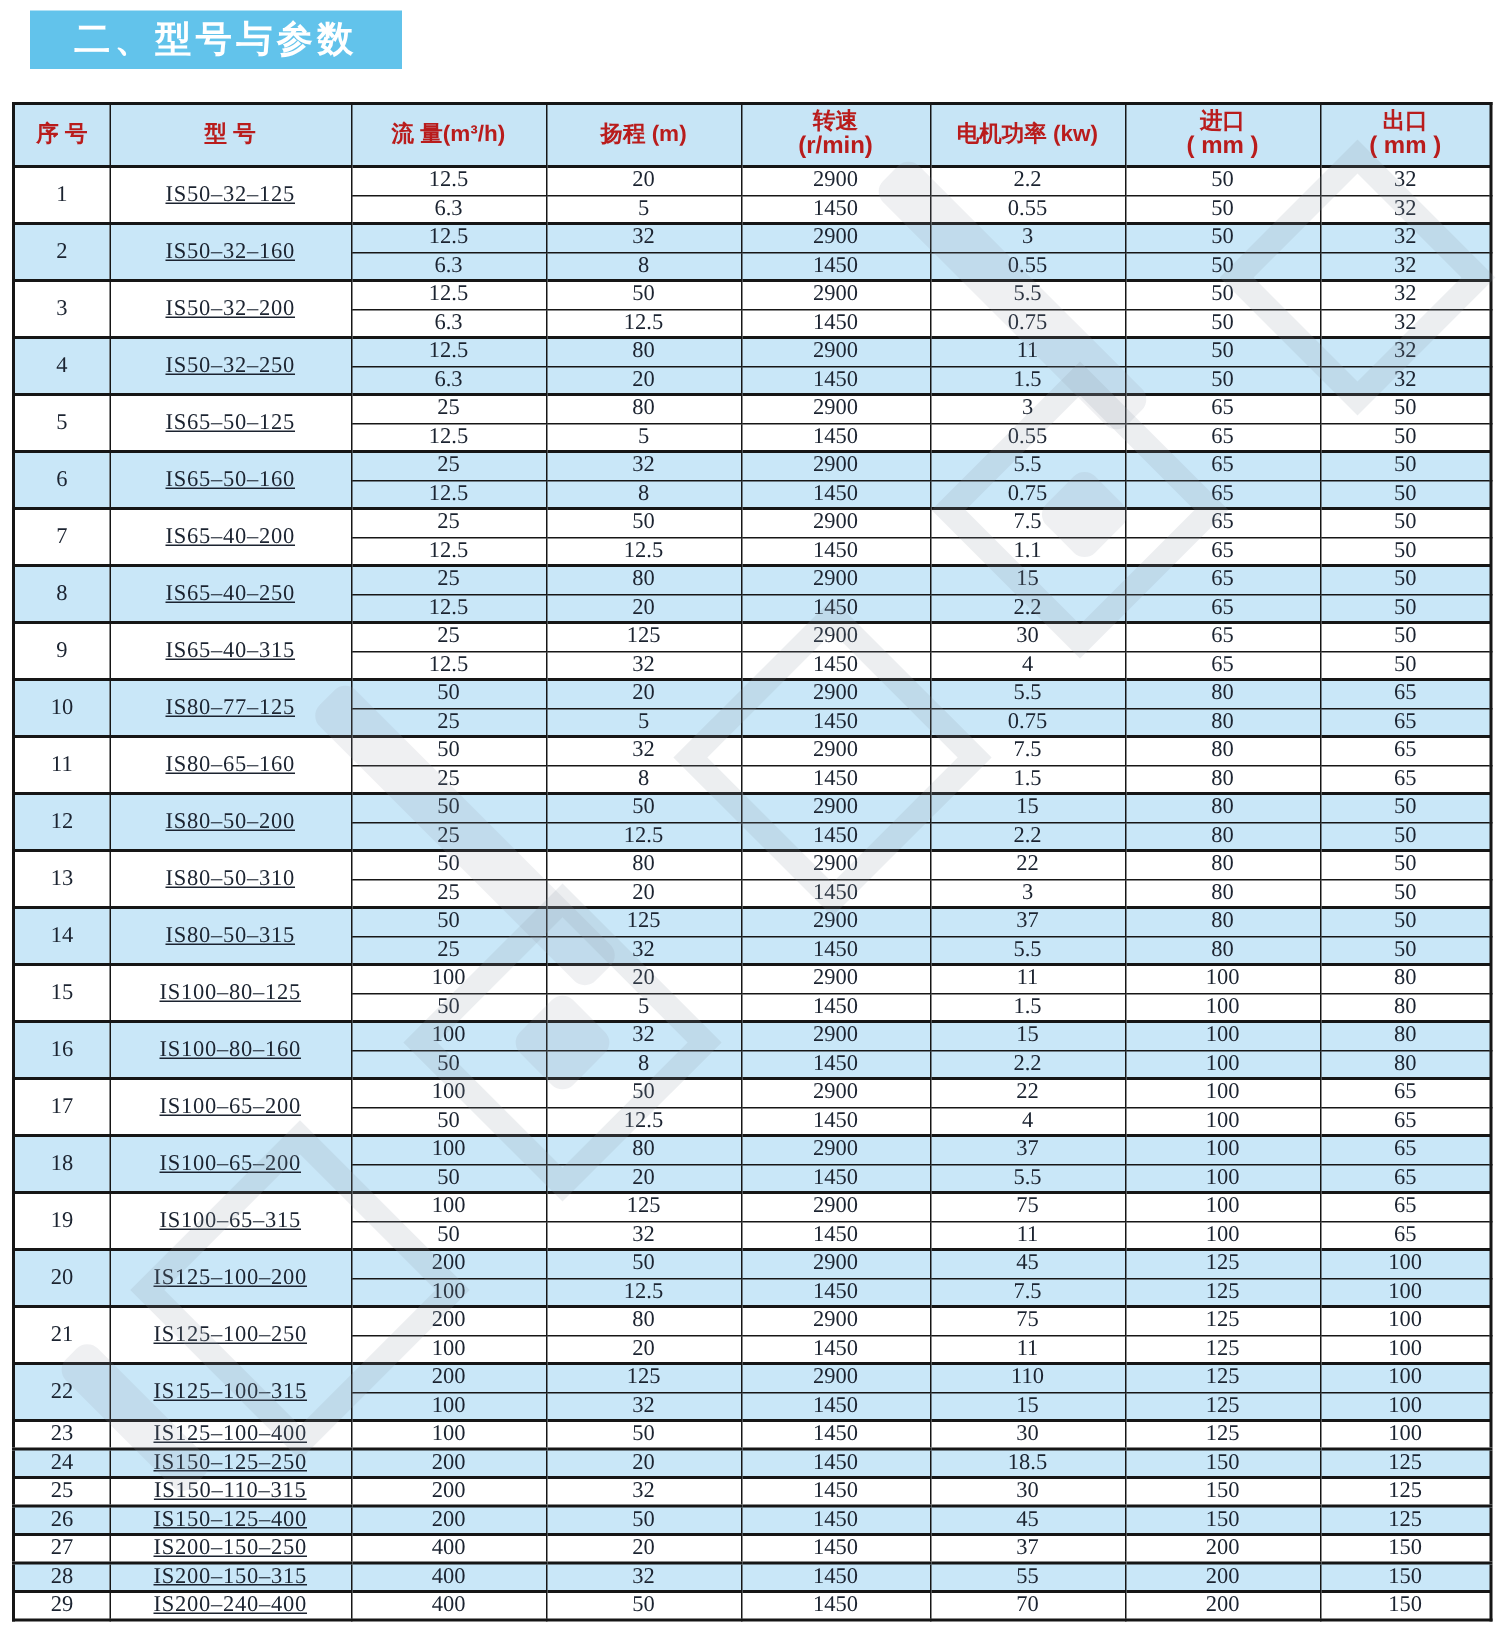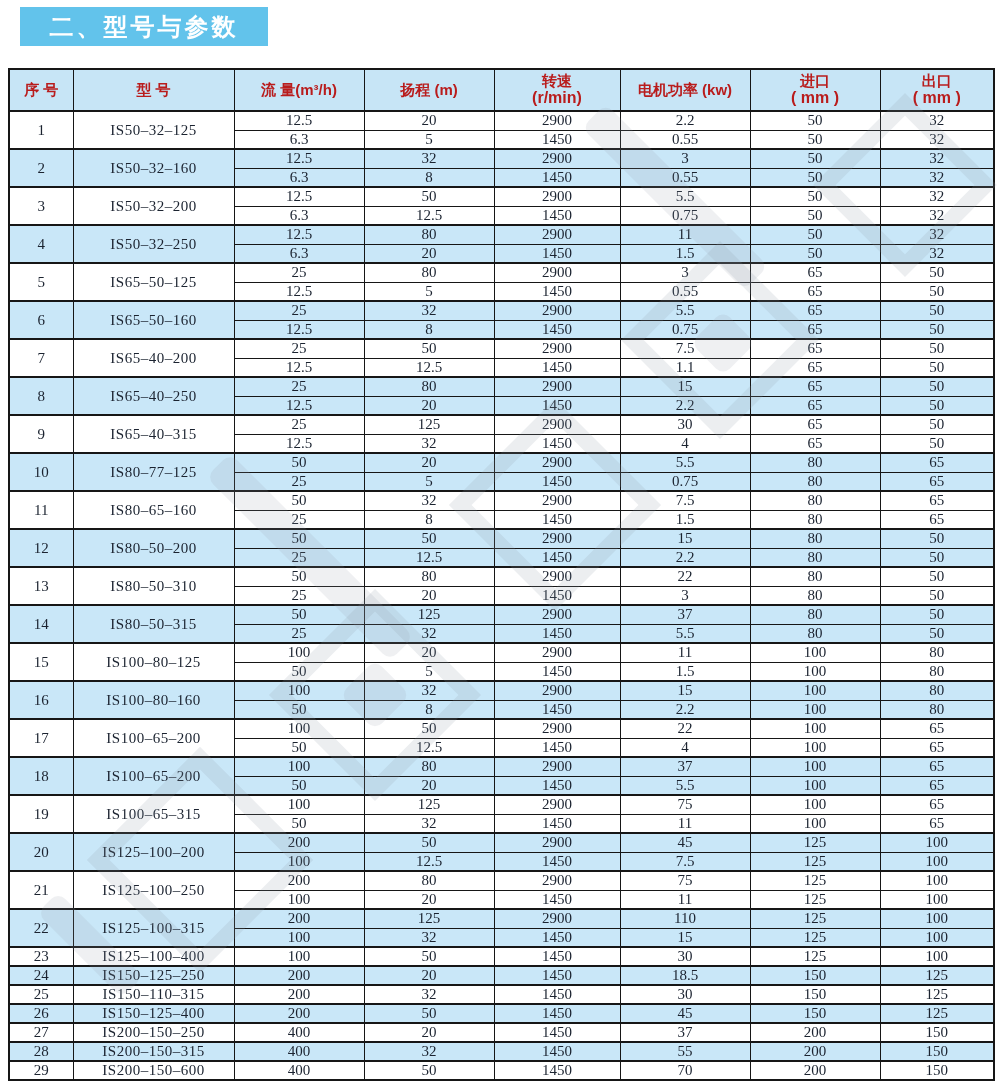--- a/index.html
+++ b/index.html
@@ -54,21 +54,21 @@
   }
   table.spec thead th .sub{font-size:16px;font-weight:600;}
   table.spec tbody td{
     height:19px;
     font-family:"Liberation Serif","DejaVu Serif",serif;
     font-size:15px;
     line-height:1;
   }
   table.spec tbody tr.g td{border-top:2px solid var(--border);}
   table.spec tbody tr.blue td{background:var(--row-blue);}
-  td.model-cell{letter-spacing:0.5px;}
+  td.model-cell{letter-spacing:0.5px;text-decoration:underline;}
   
   .wm{
     position:absolute;left:0;top:0;width:1000px;height:1083px;
     pointer-events:none;z-index:5;
   }
   .wm-d{
     position:absolute;
     border:16px solid rgba(145,155,165,0.17);
     transform:rotate(45deg);
   }
@@ -580,21 +580,21 @@
         <td rowspan="1" class="model-cell">IS200–150–315</td>
         <td>400</td>
         <td>32</td>
         <td>1450</td>
         <td>55</td>
         <td>200</td>
         <td>150</td>
       </tr>
       <tr class="g">
         <td rowspan="1" class="serial-cell">29</td>
-        <td rowspan="1" class="model-cell">IS200–150–600</td>
+        <td rowspan="1" class="model-cell">IS200–240–400</td>
         <td>400</td>
         <td>50</td>
         <td>1450</td>
         <td>70</td>
         <td>200</td>
         <td>150</td>
       </tr>
     </tbody>
 </table>
 

